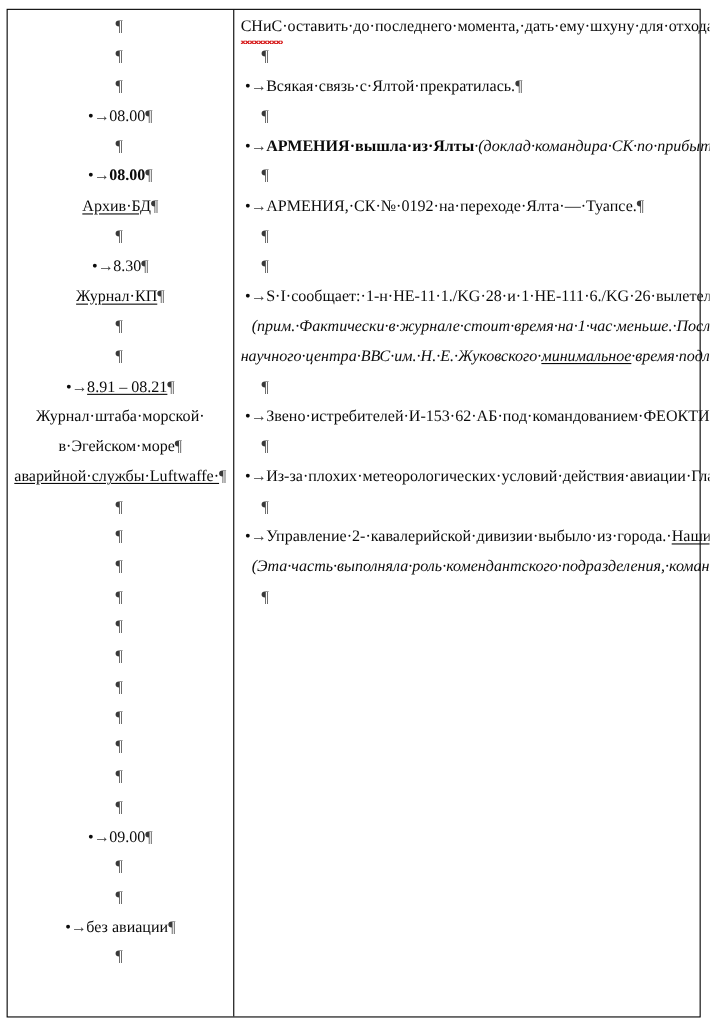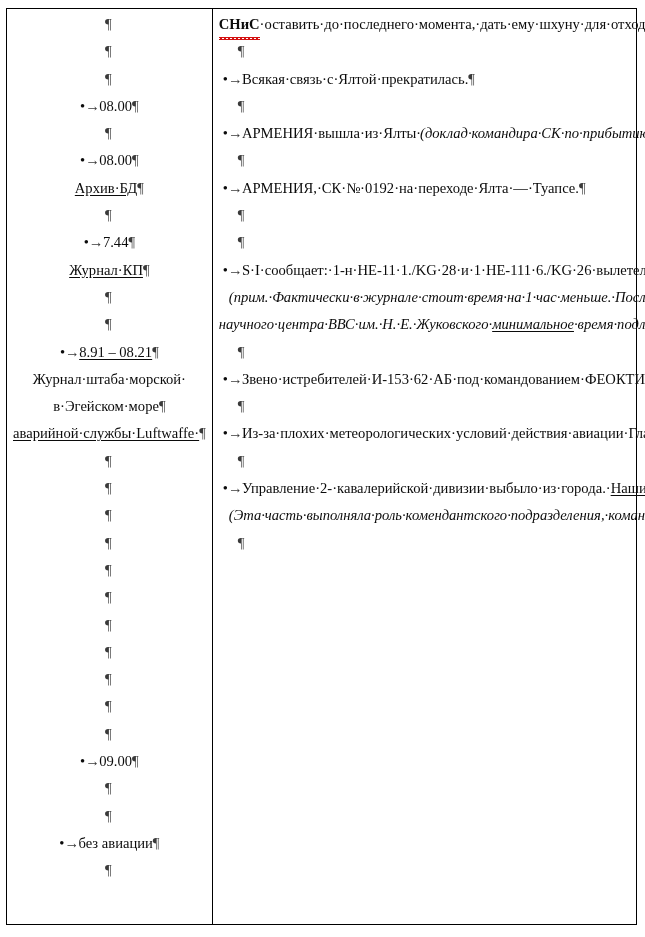--- a/index.html
+++ b/index.html
@@ -86,29 +86,28 @@
   .empty-left .pil { margin-left: -2px; }
   .empty-right { text-align: left; padding-left: 19px; }
 
   
   .li-left  { text-align: center; }
   .li-right { text-align: left; text-indent: 0; padding-left: 4px; }
   .cont-right { text-align: left; }
   .note-right { text-align: left; text-indent: 10px; }
 
   
-  .b   { font-weight: normal; }
+  .b   { font-weight: bold; }
   .i   { font-style: italic; }
   .u   { text-decoration: underline; text-underline-offset: 2px; }
 
   
   .sq {
     position: relative;
     display: inline-block;
-    font-weight: bold;
   }
   .sq::after {
     content: "";
     position: absolute;
     left: 0; right: 0; bottom: -2px;
     height: 3px;
     background-image:
       linear-gradient(45deg, transparent 40%, #d41111 40%, #d41111 60%, transparent 60%),
       linear-gradient(-45deg, transparent 40%, #d41111 40%, #d41111 60%, transparent 60%);
     background-size: 4px 3px;
@@ -129,21 +128,21 @@
 
       <p class="li-left"><span class="bul">•</span><span class="tabmark">→</span><span>08.00</span><span class="pil">¶</span></p>
 
       <p class="empty-left"><span class="pil">¶</span></p>
 
       <p class="li-left"><span class="bul">•</span><span class="tabmark">→</span><span class="b">08.00</span><span class="pil">¶</span></p>
       <p><span class="u">Архив·БД</span><span class="pil">¶</span></p>
 
       <p class="empty-left"><span class="pil">¶</span></p>
 
-      <p class="li-left"><span class="bul">•</span><span class="tabmark">→</span><span>7.44</span><span class="pil">¶</span></p>
+      <p class="li-left"><span class="bul">•</span><span class="tabmark">→</span><span>8.30</span><span class="pil">¶</span></p>
       <p><span class="u">Журнал·КП</span><span class="pil">¶</span></p>
 
       <p class="empty-left"><span class="pil">¶</span></p>
       <p class="empty-left"><span class="pil">¶</span></p>
 
       <p class="li-left"><span class="bul">•</span><span class="tabmark">→</span><span class="u">8.91 – 08.21</span><span class="pil">¶</span></p>
       <p><span>Журнал·штаба·морской·</span></p>
       <p><span>в·Эгейском·море</span><span class="pil">¶</span></p>
       <p><span class="u">аварийной·службы·Luftwaffe·</span><span class="pil">¶</span></p>
 

